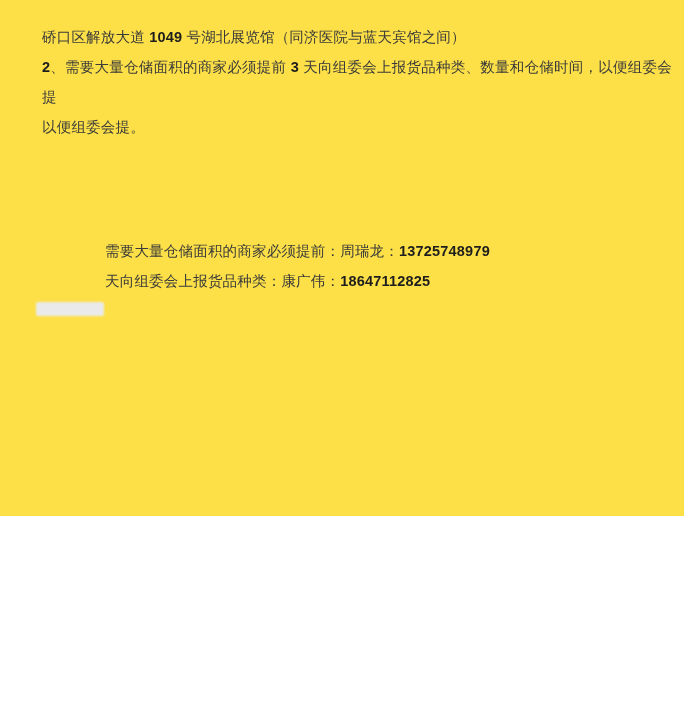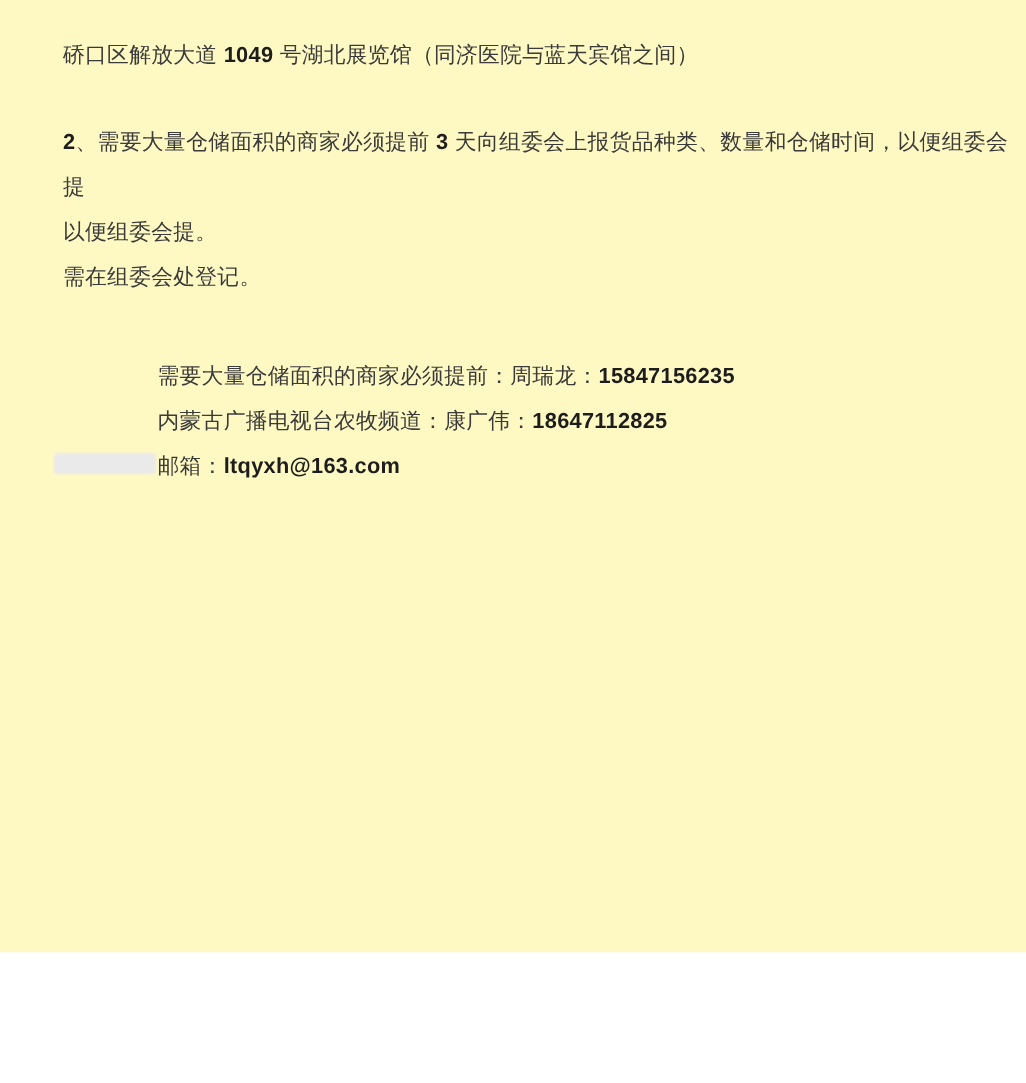--- a/index.html
+++ b/index.html
@@ -3,42 +3,41 @@
 <meta charset="utf-8">
 <style>
   html, body {
     margin: 0;
     padding: 0;
     background: #ffffff;
   }
   .page {
     position: relative;
     width: 684px;
-    height: 635px;
-    background: #fef9c3;
+    height: 516px;
+    background: #fde047;
     overflow: hidden;
     font-family: "Liberation Sans", "DejaVu Sans", sans-serif;
     color: #3a3a3a;
   }
   .content {
     position: absolute;
     top: 22px;
     left: 42px;
     width: 630px;
     font-size: 14.5px;
     line-height: 30px;
     letter-spacing: 0.2px;
   }
   .line { white-space: nowrap; }
   .line.justify {
     white-space: normal;
     text-align: justify;
     text-align-last: justify;
     text-justify: inter-character;
-    margin-top: 28px;
   }
   .line.heading { font-weight: bold; color: #2b2b2b; }
   .b { font-weight: bold; color: #1d1d1d; }
   .contacts {
     position: absolute;
     top: 236px;
     left: 105px;
     font-size: 14.5px;
     line-height: 30px;
     letter-spacing: 0.2px;
@@ -67,21 +66,19 @@
   .signature .b { color: #1a1a1a; }
 </style>
 </head>
 <body>
 
 <div class="page">
   <div class="content">
       <div class="line"><span>硚口区解放大道 </span><span class="b">1049</span><span> 号湖北展览馆（同济医院与蓝天宾馆之间）</span></div>
       <div class="line justify"><span class="b">2</span><span>、需要大量仓储面积的商家必须提前 </span><span class="b">3</span><span> 天向组委会上报货品种类、数量和仓储时间，以便组委会提</span></div>
       <div class="line"><span>以便组委会提。</span></div>
-      <div class="line"><span>需在组委会处登记。</span></div>
     </div>
   <div class="smudge"></div>
   <div class="contacts">
-      <div class="line"><span>需要大量仓储面积的商家必须提前：周瑞龙：</span><span class="b">15847156235</span></div>
-      <div class="line"><span>内蒙古广播电视台农牧频道：康广伟：</span><span class="b">18647112825</span></div>
-      <div class="line"><span>邮箱：</span><span class="b">ltqyxh@163.com</span></div>
+      <div class="line"><span>需要大量仓储面积的商家必须提前：周瑞龙：</span><span class="b">13725748979</span></div>
+      <div class="line"><span>天向组委会上报货品种类：康广伟：</span><span class="b">18647112825</span></div>
     </div>
 </div>
 
 </body></html>

